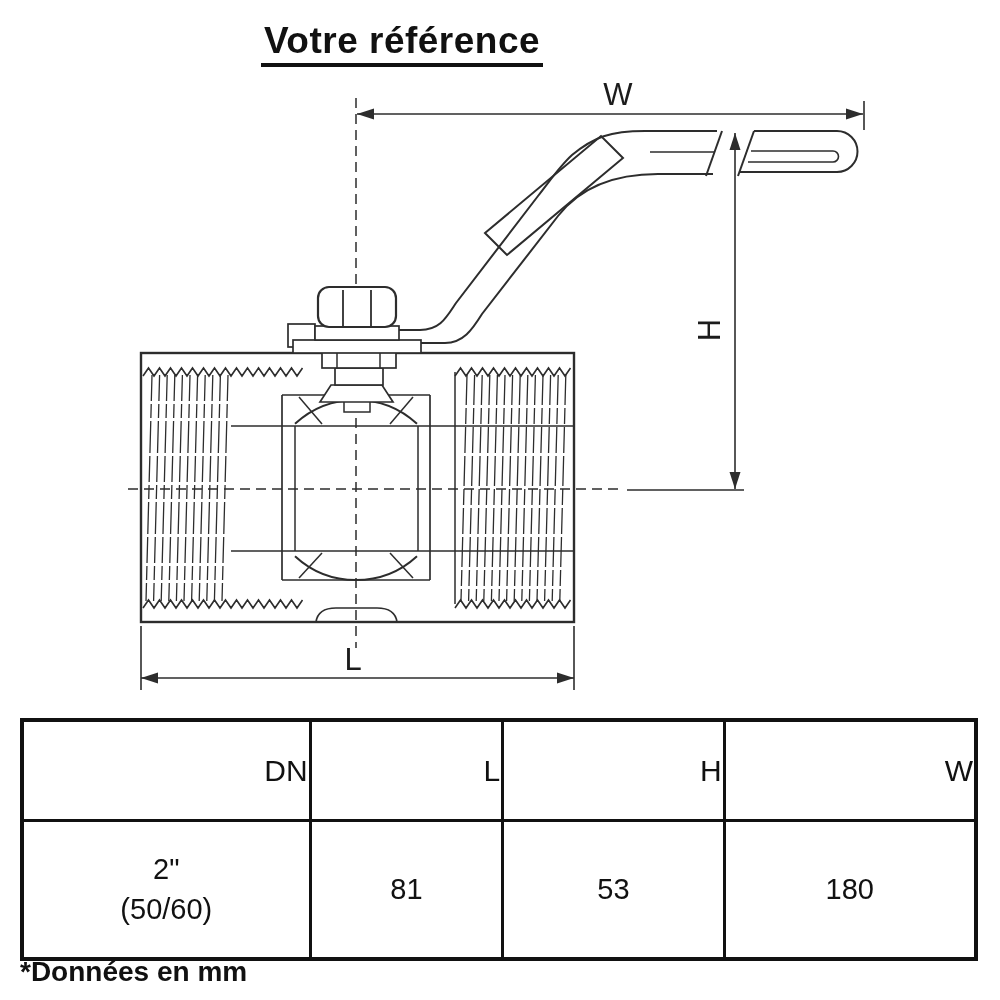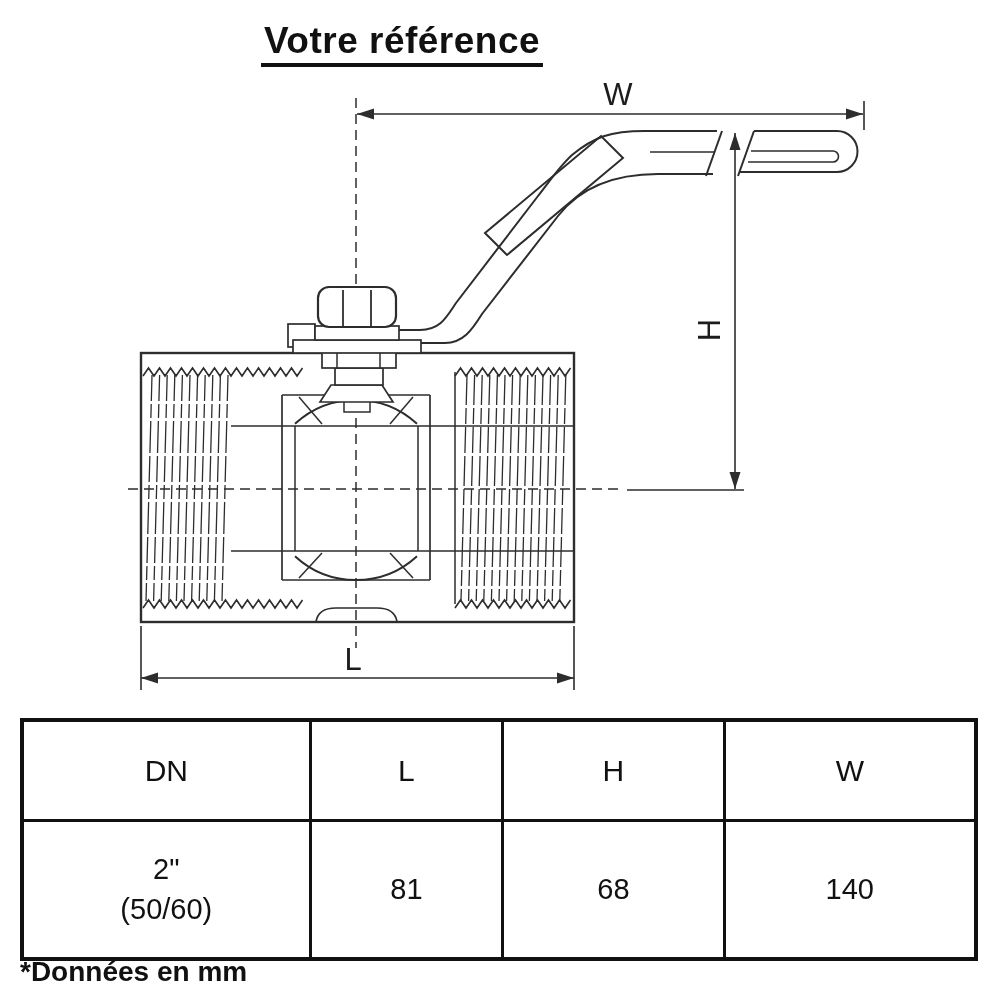--- a/index.html
+++ b/index.html
@@ -3,21 +3,21 @@
 <meta charset="utf-8">
 <style>
   html,body{margin:0;padding:0;background:#ffffff;}
   body{width:1000px;height:1000px;position:relative;font-family:"Liberation Sans",sans-serif;color:#111;}
   .title-wrap{position:absolute;top:20px;left:0;width:804px;text-align:center;}
   .title-wrap span{font-size:37px;font-weight:bold;letter-spacing:0.5px;border-bottom:4px solid #111;padding:0 3px 2px 3px;}
   svg.drawing{position:absolute;top:0;left:0;}
   table.dims{position:absolute;top:718px;left:20px;width:958px;border-collapse:collapse;table-layout:fixed;background:#fff;}
   table.dims,table.dims th,table.dims td{border:3px solid #111;}
   table.dims{border-width:4px;}
-  table.dims th{height:95px;font-size:30px;font-weight:normal;text-align:center;vertical-align:middle;}
+  table.dims th{height:95px;font-size:30px;font-weight:normal;text-align:right;vertical-align:middle;}
   table.dims td{height:133px;font-size:29px;font-weight:normal;text-align:center;vertical-align:middle;line-height:1.35;}
   .footnote{position:absolute;top:956px;left:20px;font-size:28px;font-weight:bold;}
   text.dim-label{font-family:"Liberation Sans",sans-serif;font-size:31px;fill:#1c1c1c;stroke:none;}
 </style>
 </head>
 <body>
 
 <div class="title-wrap">
   <span>Votre référence</span>
 </div>
@@ -169,19 +169,19 @@
       <th>W</th>
     </tr>
   </thead>
   <tbody>
     <tr>
       <td>
         <div>2"</div>
         <div>(50/60)</div>
       </td>
       <td>81</td>
-      <td>68</td>
-      <td>140</td>
+      <td>53</td>
+      <td>180</td>
     </tr>
   </tbody>
 </table>
 
 <div class="footnote">*Données en mm</div>
 
 </body></html>

